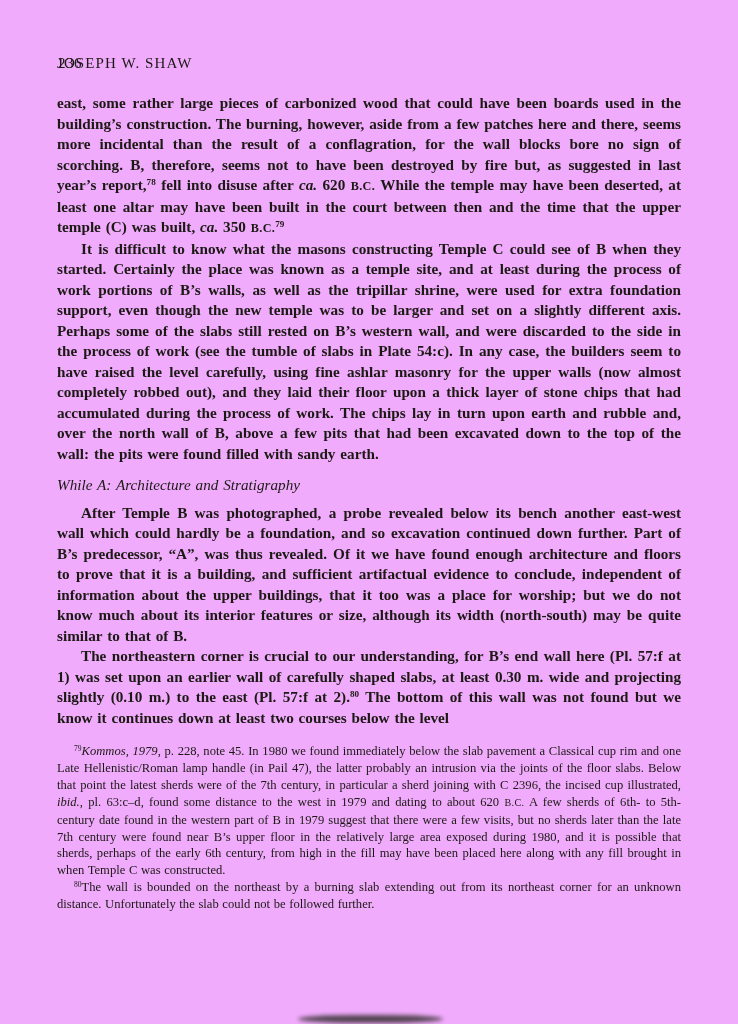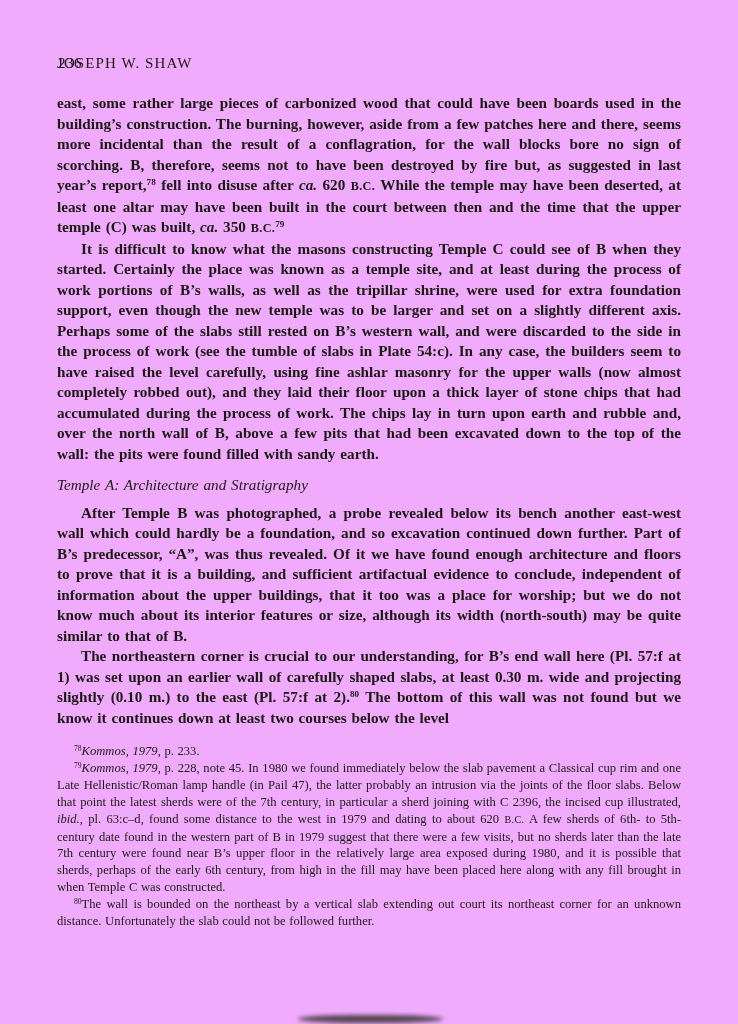--- a/index.html
+++ b/index.html
@@ -86,26 +86,25 @@
 <div class="page">
 
   <header class="page-header">
     <span class="page-number">236</span>
     <span class="running-head">JOSEPH W. SHAW</span>
   </header>
 
   <main class="body-text">
     <p class="para"><span>east, some rather large pieces of carbonized wood that could have been boards used in the building’s construction. The burning, however, aside from a few patches here and there, seems more incidental than the result of a conflagration, for the wall blocks bore no sign of scorching. B, therefore, seems not to have been destroyed by fire but, as suggested in last year’s report,</span><sup>78</sup><span> fell into disuse after </span><span class="it">ca.</span><span> 620 </span><span class="sc">B.C.</span><span> While the temple may have been deserted, at least one altar may have been built in the court between then and the time that the upper temple (C) was built, </span><span class="it">ca.</span><span> 350 </span><span class="sc">B.C.</span><sup>79</sup></p>
     <p class="para indent"><span>It is difficult to know what the masons constructing Temple C could see of B when they started. Certainly the place was known as a temple site, and at least during the process of work portions of B’s walls, as well as the tripillar shrine, were used for extra foundation support, even though the new temple was to be larger and set on a slightly different axis. Perhaps some of the slabs still rested on B’s western wall, and were discarded to the side in the process of work (see the tumble of slabs in Plate 54:c). In any case, the builders seem to have raised the level carefully, using fine ashlar masonry for the upper walls (now almost completely robbed out), and they laid their floor upon a thick layer of stone chips that had accumulated during the process of work. The chips lay in turn upon earth and rubble and, over the north wall of B, above a few pits that had been excavated down to the top of the wall: the pits were found filled with sandy earth.</span></p>
-    <h2 class="section-heading">Temple A: Architecture and Stratigraphy</h2>
+    <h2 class="section-heading">While A: Architecture and Stratigraphy</h2>
     <p class="para indent"><span>After Temple B was photographed, a probe revealed below its bench another east-west wall which could hardly be a foundation, and so excavation continued down further. Part of B’s predecessor, “A”, was thus revealed. Of it we have found enough architecture and floors to prove that it is a building, and sufficient artifactual evidence to conclude, independent of information about the upper buildings, that it too was a place for worship; but we do not know much about its interior features or size, although its width (north-south) may be quite similar to that of B.</span></p>
     <p class="para indent"><span>The northeastern corner is crucial to our understanding, for B’s end wall here (Pl. 57:f at 1) was set upon an earlier wall of carefully shaped slabs, at least 0.30 m. wide and projecting slightly (0.10 m.) to the east (Pl. 57:f at 2).</span><sup>80</sup><span> The bottom of this wall was not found but we know it continues down at least two courses below the level</span></p>
   </main>
 
   <footer class="footnotes">
-    <p class="footnote"><sup>78</sup><span class="it">Kommos, 1979</span><span>, p. 233.</span></p>
     <p class="footnote"><sup>79</sup><span class="it">Kommos, 1979</span><span>, p. 228, note 45. In 1980 we found immediately below the slab pavement a Classical cup rim and one Late Hellenistic/Roman lamp handle (in Pail 47), the latter probably an intrusion via the joints of the floor slabs. Below that point the latest sherds were of the 7th century, in particular a sherd joining with C 2396, the incised cup illustrated, </span><span class="it">ibid.</span><span>, pl. 63:c–d, found some distance to the west in 1979 and dating to about 620 </span><span class="sc">B.C.</span><span> A few sherds of 6th- to 5th-century date found in the western part of B in 1979 suggest that there were a few visits, but no sherds later than the late 7th century were found near B’s upper floor in the relatively large area exposed during 1980, and it is possible that sherds, perhaps of the early 6th century, from high in the fill may have been placed here along with any fill brought in when Temple C was constructed.</span></p>
-    <p class="footnote"><sup>80</sup><span>The wall is bounded on the northeast by a vertical slab extending out court its northeast corner for an unknown distance. Unfortunately the slab could not be followed further.</span></p>
+    <p class="footnote"><sup>80</sup><span>The wall is bounded on the northeast by a burning slab extending out from its northeast corner for an unknown distance. Unfortunately the slab could not be followed further.</span></p>
   </footer>
 
   <div class="scan-shadow"></div>
 
 </div>
 
 </body></html>

